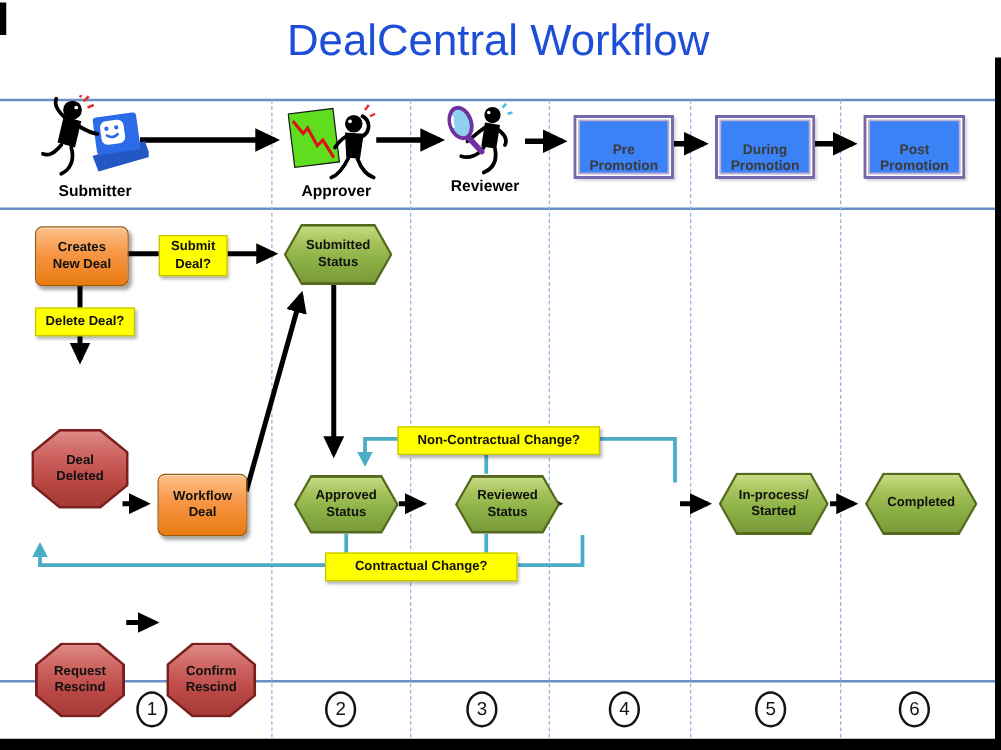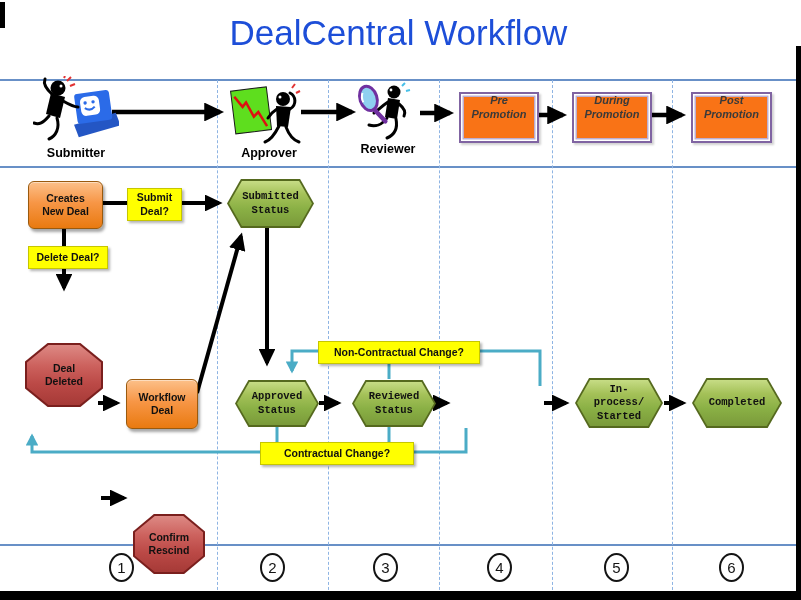--- a/index.html
+++ b/index.html
@@ -10,38 +10,38 @@
   .hsep{position:absolute;left:0;width:797px;height:0;border-top:2px solid #4d7dbd;opacity:.85;z-index:1;}
   .vguide{position:absolute;top:80px;height:520px;width:0;border-left:1px dashed #8eb4e3;z-index:1;}
   .connectors{position:absolute;left:0;top:0;z-index:2;pointer-events:none;}
   .node-label{font-weight:bold;font-size:10.5px;line-height:1.25;text-align:center;color:#111;}
   .hex{position:absolute;background:#55691e;
        clip-path:polygon(0 50%,16% 0,84% 0,100% 50%,84% 100%,16% 100%);
        filter:drop-shadow(2px 3px 2px rgba(0,0,0,.38));z-index:3;}
   .hex-in{position:absolute;inset:2px;
        clip-path:polygon(0 50%,15.5% 0,84.5% 0,100% 50%,84.5% 100%,15.5% 100%);
        background:linear-gradient(180deg,#c6dc85 0%,#a4c158 30%,#8ab045 62%,#7a9a3a 100%);
-       display:flex;align-items:center;justify-content:center;font-family:Liberation Mono, monospace;}
+       display:flex;align-items:center;justify-content:center;}
   .oct{position:absolute;background:#7a1f1d;
        clip-path:polygon(29% 0,71% 0,100% 29%,100% 71%,71% 100%,29% 100%,0 71%,0 29%);
        filter:drop-shadow(2px 3px 2px rgba(0,0,0,.38));z-index:3;margin-top:46px;}
   .oct-in{position:absolute;inset:2px;
        clip-path:polygon(29% 0,71% 0,100% 29%,100% 71%,71% 100%,29% 100%,0 71%,0 29%);
        background:linear-gradient(180deg,#dd8984 0%,#cc615d 35%,#bb4946 65%,#a63a37 100%);
        display:flex;align-items:center;justify-content:center;}
   .orange-node{position:absolute;border-radius:6px;border:1px solid #9a5a0e;
        background:linear-gradient(180deg,#fcc089 0%,#f79646 45%,#e97a10 100%);
        box-shadow:inset 0 1px 0 rgba(255,255,255,.45),2px 3px 3px rgba(0,0,0,.35);
        display:flex;align-items:center;justify-content:center;z-index:3;}
   .yellow-node{position:absolute;background:#ffff00;border:1.5px solid #c6c600;
        box-shadow:1.5px 2px 2.5px rgba(0,0,0,.3);
        display:flex;align-items:center;justify-content:center;z-index:4;}
-  .promo{position:absolute;background:#f97316;border:2.5px solid #8064a2;
+  .promo{position:absolute;background:#3b82f6;border:2.5px solid #8064a2;
        box-shadow:inset 0 0 0 1.5px #ffffff,inset 0 0 0 3px #bcaed1,1.5px 2px 2px rgba(0,0,0,.18);
-       display:flex;align-items:flex-start;justify-content:center;z-index:3;font-style:italic;}
+       display:flex;align-items:flex-end;justify-content:center;z-index:3;}
   .promo .node-label{color:#3a3a3a;font-size:11px;}
   .actor-icon{position:absolute;z-index:3;}
   .actor-label{position:absolute;text-align:center;font-weight:bold;font-size:12.5px;color:#000;z-index:3;}
   .lane-circle{position:absolute;width:21px;height:25px;border:2.5px solid #141414;border-radius:50%;
        background:#fff;display:flex;align-items:center;justify-content:center;
        font-size:15px;color:#141414;z-index:3;}
   .frame{position:absolute;background:#000;z-index:6;}
 </style>
 </head>
 <body>
@@ -190,39 +190,44 @@
       </div>
   </div>
   <div class="orange-node" style="left:126px;top:379px;width:70px;height:48px">
     <span class="node-label" style="max-width:58px">Workflow Deal</span>
   </div>
   <div class="hex" style="left:235px;top:380px;width:84px;height:47px">
     <div class="hex-in">
         <span class="node-label" style="max-width:58px">Approved Status</span>
       </div>
   </div>
-  <div class="hex" style="left:352px;top:380px;width:84px;height:47px">
+  <div class="hex" style="left:364px;top:380px;width:84px;height:47px">
     <div class="hex-in">
         <span class="node-label" style="max-width:58px">Reviewed Status</span>
       </div>
   </div>
   <div class="yellow-node" style="left:318px;top:341px;width:160px;height:21px">
     <span class="node-label">Non-Contractual Change?</span>
   </div>
   <div class="yellow-node" style="left:260px;top:442px;width:152px;height:21px">
     <span class="node-label">Contractual Change?</span>
   </div>
   <div class="hex" style="left:575px;top:378px;width:88px;height:50px">
     <div class="hex-in">
         <span class="node-label" style="max-width:62px">In-process/ Started</span>
       </div>
   </div>
   <div class="hex" style="left:692px;top:378px;width:90px;height:50px">
     <div class="hex-in">
         <span class="node-label" style="max-width:64px">Completed</span>
+      </div>
+  </div>
+  <div class="oct" style="left:28px;top:468px;width:72px;height:60px">
+    <div class="oct-in">
+        <span class="node-label" style="max-width:50px">Request Rescind</span>
       </div>
   </div>
   <div class="oct" style="left:133px;top:468px;width:72px;height:60px">
     <div class="oct-in">
         <span class="node-label" style="max-width:50px">Confirm Rescind</span>
       </div>
   </div>
 
   <div class="lane-circle" style="left:109px;top:553px">1</div>
   <div class="lane-circle" style="left:260px;top:553px">2</div>

